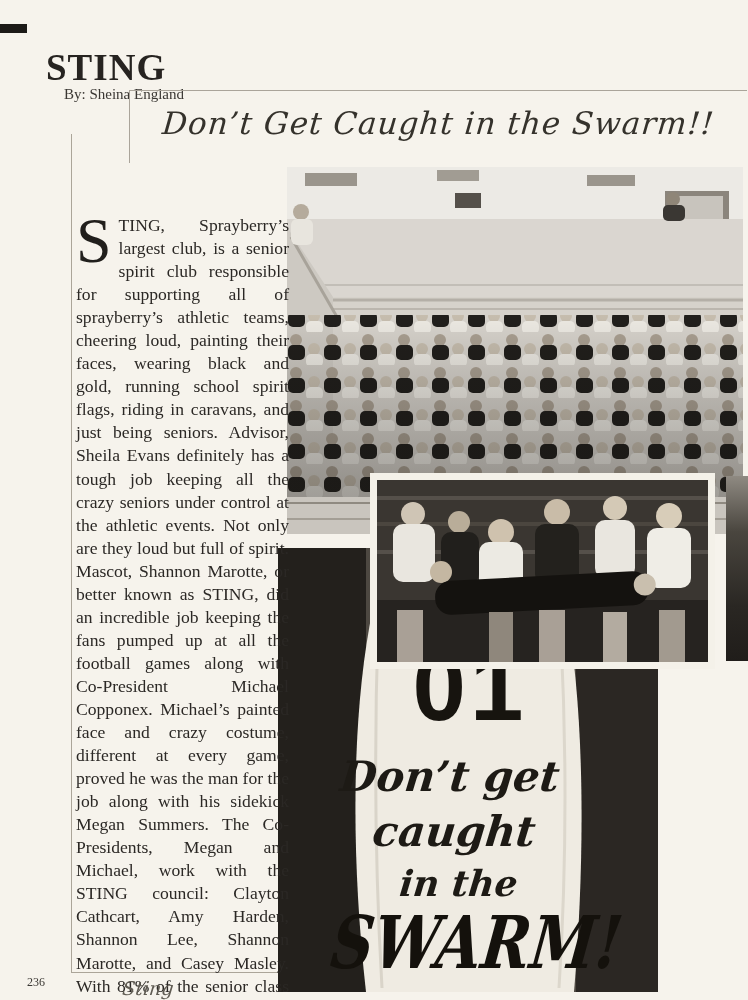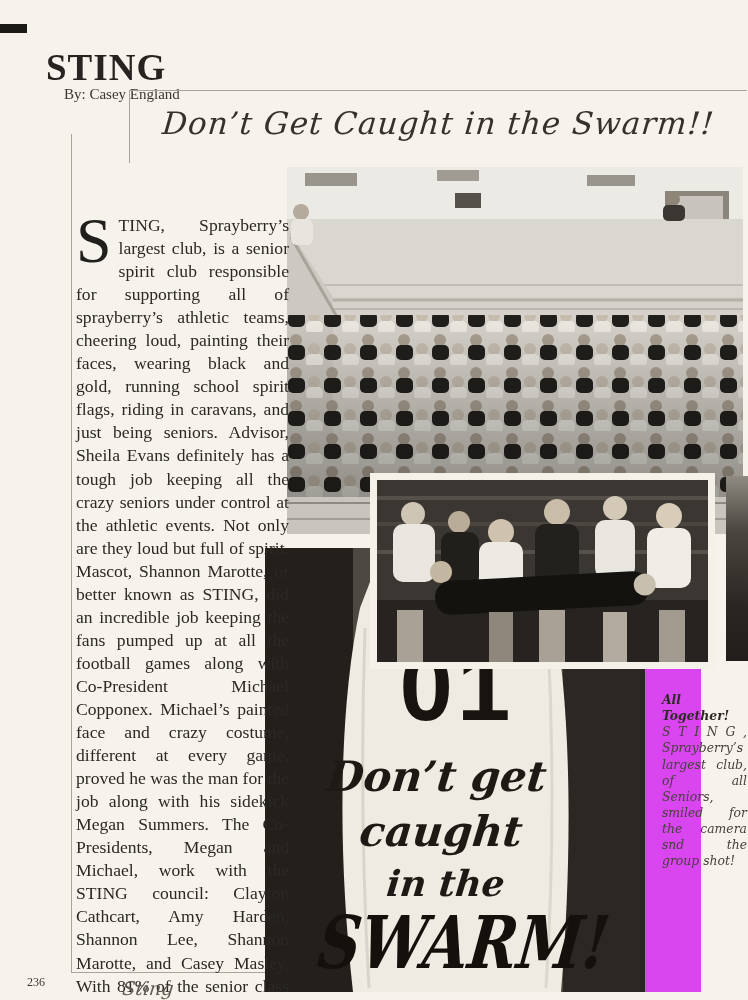--- a/index.html
+++ b/index.html
@@ -18,21 +18,21 @@
 
   
   .article-frame{left:71px;top:110px;width:583px;height:838px;
       border-left:1px solid #aba599;border-bottom:1px solid #aba599;}
   .article-text{left:76px;top:190px;width:213px;font-size:17.6px;line-height:1.31;
       text-align:justify;color:#2b2825;}
   .dropcap{float:left;font-size:64px;line-height:50px;padding:2px 7px 0 0;font-weight:normal;color:#211f1c;}
 
   
   .crowd-photo{left:287px;top:143px;width:456px;height:367px;background:#d6d2cb;}
-  .shirt-photo{left:265px;top:524px;width:436px;height:444px;background:#d946ef;}
+  .shirt-photo{left:278px;top:524px;width:380px;height:444px;background:#22c55e;}
   .inset-photo{left:370px;top:449px;width:331px;height:182px;background:#2f2c28;
       border:7px solid #f4f1e9;}
   .sliver-photo{left:726px;top:452px;width:22px;height:185px;
       background:linear-gradient(180deg,#8f8a82 0%,#4a463f 30%,#2a2723 70%,#201d1a 100%);}
   svg{display:block;}
 
   
   .sidebar{left:662px;top:668px;width:85px;font-family:"DejaVu Serif",serif;font-style:italic;
       font-size:12.4px;line-height:1.3;color:#46423c;}
   .cap-block{margin-bottom:15px;text-align:justify;}
@@ -47,21 +47,21 @@
       padding:0 14px 1px 14px;transform:skewX(-6deg);}
   .footer-subtitle{display:block;font-size:19px;margin-top:0px;transform:skewX(-6deg);}
   .bottom-edge{left:0;top:988px;width:748px;height:12px;background:#e6e3dc;}
 </style>
 </head>
 <body>
 
 <div class="abs corner-mark"></div>
 
 <div class="abs page-title">STING</div>
-<div class="abs byline">By: Casey England</div>
+<div class="abs byline">By: Sheina England</div>
 
 <div class="abs headline-box">
   <div class="headline">Don’t Get Caught in the Swarm!!</div>
 </div>
 
 <div class="abs article-frame"></div>
 
 <div class="abs crowd-photo">
   <svg width="456" height="367" viewBox="0 0 456 367">
     <defs>
@@ -152,24 +152,20 @@
       <rect x="282" y="130" width="26" height="52" fill="#a29a8f"></rect>
     </g>
   </svg>
 </div>
 
 <div class="abs article-text">
   <span class="dropcap">S</span><span>TING, Sprayberry’s largest club, is a senior spirit club responsible for supporting all of sprayberry’s athletic teams, cheering loud, painting their faces, wearing black and gold, running school spirit flags, riding in caravans, and just being seniors.  Advisor, Sheila Evans definitely has a tough job keeping all the crazy seniors under control at the athletic events.  Not only are they loud but full of spirit.  Mascot, Shannon Marotte, or better known as STING, did an incredible job keeping the fans pumped up at all the football games along with Co-President Michael Copponex.  Michael’s painted face and crazy costume, different at every game, proved he was the man for the job along with his sidekick Megan Summers. The Co-Presidents, Megan and Michael, work with the STING council: Clayton Cathcart, Amy Harden, Shannon Lee, Shannon Marotte, and Casey Masley. With 81% of the senior class involved in STING, the best advice they can give to the underclassmen, Don’t get caught in the SWARM!!!</span>
 </div>
 
 <div class="abs sidebar">
-  <div class="cap-block">
-    <span class="cap-lead">All Together!</span>
-    <span class="cap-body">S T I N G , Sprayberry’s largest club, of all Seniors, smiled for the camera snd the group shot!</span>
-  </div>
 
 </div>
 
 <div class="abs page-number">236</div>
 <div class="abs footer-script">
   <span class="footer-title">Sting</span>
   <span class="footer-subtitle">Organizations</span>
 </div>
 <div class="abs bottom-edge"></div>
 

